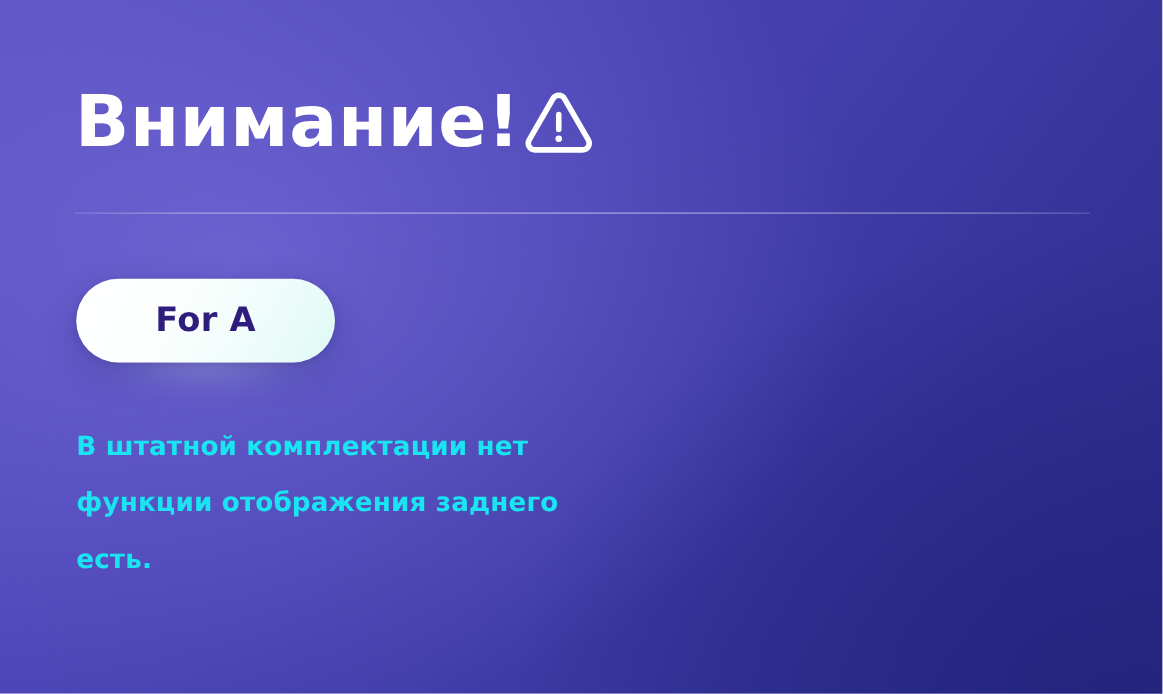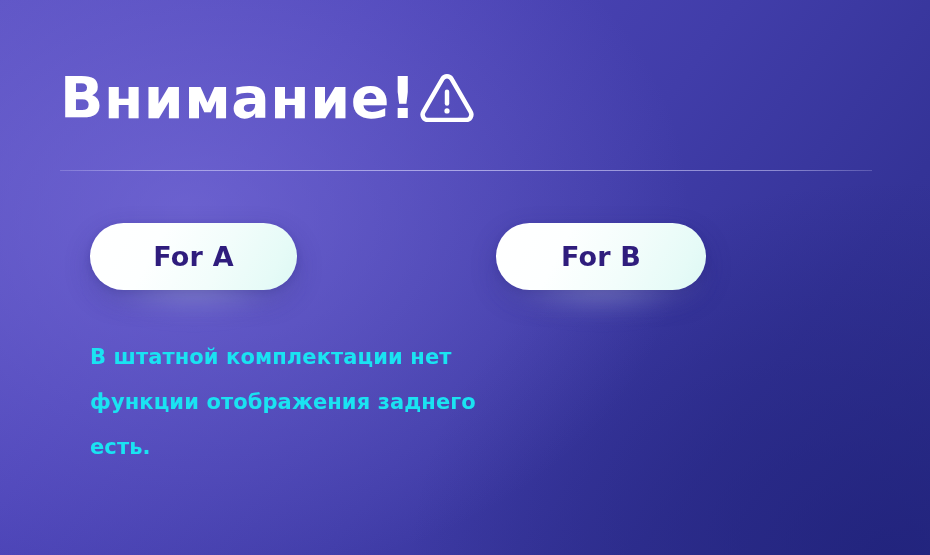--- a/index.html
+++ b/index.html
@@ -45,21 +45,21 @@
   .divider {
     position:absolute;
     left:60px; top:170px;
     width:812px; height:1px;
     background:linear-gradient(90deg, rgba(190,186,240,0.30) 0%, rgba(203,200,246,0.62) 12%, rgba(206,203,247,0.70) 50%, rgba(200,197,245,0.58) 88%, rgba(185,182,236,0.28) 100%);
   }
 
   
   .columns { position:absolute; left:0; top:0; width:930px; height:555px; }
   .col { position:absolute; top:223px; }
-  .col-a { left:61px; width:400px;margin-left:29px; }
+  .col-a { left:61px; width:400px; }
   .col-b { left:496px; width:400px; }
 
   
   .pill-wrap { position:relative; height:67px; }
 
   .pill-glow {
     position:absolute;
     left:8px; top:26px;
     width:192px; height:62px;
     border-radius:50%;
@@ -134,22 +134,16 @@
       <div class="pill-wrap">
         <span class="pill-glow"></span>
         <button class="pill pill-a">
           <span class="pill-label">For A</span>
         </button>
       </div>
       <div class="body-text">В штатной комплектации нет функции отображения заднего есть.</div>
     </div>
 
     <div class="col col-b">
-      <div class="pill-wrap">
-        <span class="pill-glow"></span>
-        <button class="pill pill-b">
-          <span class="pill-label">For B</span>
-        </button>
-      </div>
     </div>
 
   </div>
 </div>
 
 </body></html>

